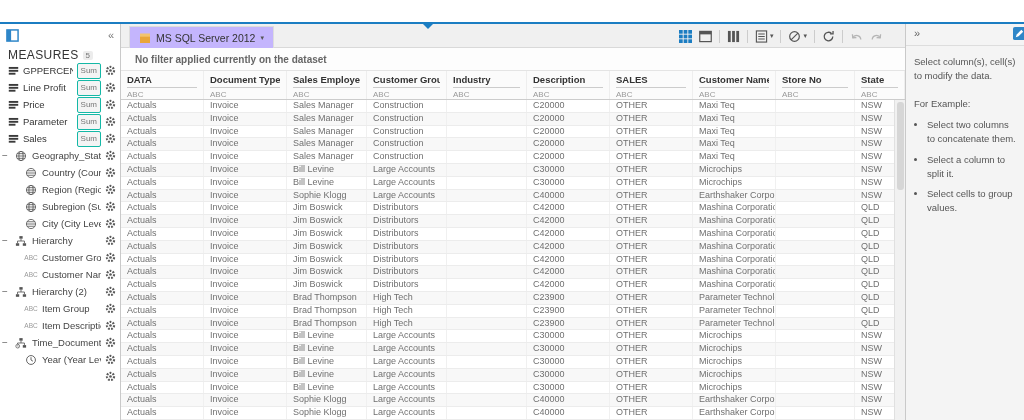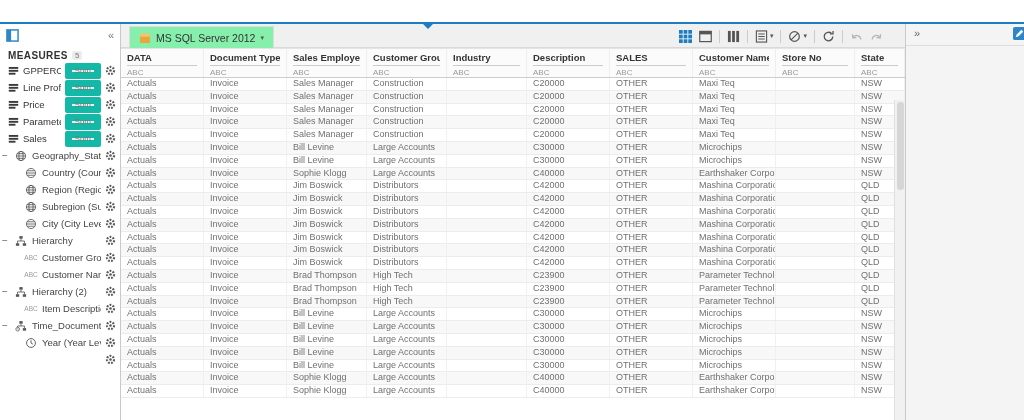--- a/index.html
+++ b/index.html
@@ -22,40 +22,40 @@
   .sidebar { position:absolute; top:24px; left:0; width:121px; height:396px; background:#fff;
     border-right:1px solid #c9c9c9; overflow:hidden; }
   .sb-top { height:22px; display:flex; align-items:center; justify-content:space-between; padding:0 6px; }
   .chev2 { font-size:11px; color:#777; line-height:1; }
   .findwrap { position:relative; margin:2px 5px 4px; }
   .findwrap input { width:100%; height:18px; border:1px solid #c2c2c2; font-size:10px; padding:0 18px 0 5px;
     font-family:"Liberation Sans",sans-serif; color:#333; outline:none; }
   .findwrap input::placeholder { font-style:italic; color:#999; }
   .find-ic { position:absolute; right:3px; top:3px; }
   .sec-head { display:flex; align-items:center; gap:4px; padding:4px 5px 2px 8px; height:16px; }
-  .sec-title { font-size:10px; font-weight:bold; letter-spacing:.4px; color:#333; }
+  .sec-title { font-size:12px; font-weight:normal; letter-spacing:.4px; color:#333; }
   .sec-count { font-size:8px; color:#777; background:#ececec; padding:0 3px; border-radius:2px; }
   .sec-gear { margin-left:auto; color:#555; display:flex; }
   .m-item, .t-item { height:17px; display:flex; align-items:center; gap:4px; padding-right:4px; }
   .m-item { padding-left:8px; }
   .m-ic { display:flex; color:#3a3a3a; }
   .m-label { flex:1; font-size:9.5px; color:#333; white-space:nowrap; overflow:hidden; }
-  .sum-badge { font-size:8px; color:#777; border:7px solid #14b8a6; background:#f4f4f4; padding:0 3px;
+  .sum-badge { font-size:8px; color:#777; border:1px solid #14b8a6; background:#f4f4f4; padding:0 3px;
     border-radius:2px; line-height:10px; height:16px; display:flex; align-items:center; }
   .gear { display:flex; color:#5a5a5a; }
   .t-item .expander { width:10px; font-size:10px; color:#666; text-align:center; flex:none; }
   .t-item .t-indent { width:20px; flex:none; }
   .t-ic { display:flex; color:#555; flex:none; width:14px; justify-content:center; }
   .abc-ic { font-size:6.5px; color:#999; letter-spacing:0; width:14px; text-align:center; flex:none; }
   .t-label { flex:1; font-size:9.5px; color:#444; white-space:nowrap; overflow:hidden; }
 
   
   .center { position:absolute; top:24px; left:121px; width:784px; height:396px; background:#fff; overflow:hidden; }
   .ctoolbar { height:24px; background:#f0f0f0; border-bottom:1px solid #d9d9d9; position:relative; }
-  .dataset-tab { position:absolute; left:8px; top:2px; height:22px; background:#86efac;
+  .dataset-tab { position:absolute; left:8px; top:2px; height:22px; background:#c4b5fd;
     border:1px solid #ddd; border-bottom:none; display:flex; align-items:center; gap:5px; padding:0 9px; }
   .dataset-name { font-size:10.5px; color:#333; }
   .chevdn { font-size:7px; color:#555; }
   .tool-icons { position:absolute; right:22px; top:0; height:24px; display:flex; align-items:center; gap:7px; }
   .tbi { display:flex; color:#555; align-items:center; gap:2px; }
   .tbi.active { color:#1b7dc2; }
   .tbi.disabled { color:#b5b5b5; }
   .tb-div { width:1px; height:13px; background:#ccc; }
 
   .filterbar { height:22px; display:flex; align-items:center; padding-left:14px; background:#fdfdfd; }
@@ -350,20 +350,31 @@
           <span class="gear">
             <svg viewBox="0 0 16 16" width="11" height="11">
               <circle cx="8" cy="8" r="5.2" fill="none" stroke="currentColor" stroke-width="3.1" stroke-dasharray="2.6 1.9"></circle>
               <circle cx="8" cy="8" r="1.9" fill="currentColor"></circle>
             </svg>
           </span>
         </div>
         <div class="t-item">
           <span class="t-indent"></span>
           <span class="abc-ic">ABC</span>
+          <span class="t-label">Item Group</span>
+          <span class="gear">
+            <svg viewBox="0 0 16 16" width="11" height="11">
+              <circle cx="8" cy="8" r="5.2" fill="none" stroke="currentColor" stroke-width="3.1" stroke-dasharray="2.6 1.9"></circle>
+              <circle cx="8" cy="8" r="1.9" fill="currentColor"></circle>
+            </svg>
+          </span>
+        </div>
+        <div class="t-item">
+          <span class="t-indent"></span>
+          <span class="abc-ic">ABC</span>
           <span class="t-label">Item Description</span>
           <span class="gear">
             <svg viewBox="0 0 16 16" width="11" height="11">
               <circle cx="8" cy="8" r="5.2" fill="none" stroke="currentColor" stroke-width="3.1" stroke-dasharray="2.6 1.9"></circle>
               <circle cx="8" cy="8" r="1.9" fill="currentColor"></circle>
             </svg>
           </span>
         </div>
         <div class="t-item">
           <span class="expander">−</span>
@@ -485,20 +496,23 @@
             </svg>
           </span>
           <span class="tbi disabled">
             <svg viewBox="0 0 14 14" width="13" height="13" fill="none" stroke="currentColor" stroke-width="1.4" transform="scale(-1,1)">
               <path d="M3 8.5a4.5 4.5 0 0 1 8.6 1.8"></path>
               <path d="M2.6 4.6l.4 3.9 3.9-.4"></path>
             </svg>
           </span>
         </div>
     </div>
+    <div class="filterbar">
+      <span class="filter-msg">No filter applied currently on the dataset</span>
+    </div>
     <div class="gridhead" id="gridHead">
         <div class="hcell" style="width:83px">
           <span class="hname">DATA</span>
           <span class="htype">ABC</span>
         </div>
         <div class="hcell" style="width:83px">
           <span class="hname">Document Type</span>
           <span class="htype">ABC</span>
         </div>
         <div class="hcell" style="width:80px">
@@ -844,15 +858,24 @@
   <div class="rpanel">
     <div class="rp-head">
       <span class="rp-collapse">»</span>
       <span class="rp-edit" id="editIc">
           <svg viewBox="0 0 14 14" width="13" height="13">
             <rect width="14" height="14" rx="2" fill="#2e86c8"></rect>
             <path d="M3 11l1-3 5-5 2 2-5 5-3 1z" fill="#fff"></path>
           </svg>
         </span>
     </div>
+    <div class="rp-body">
+      <div class="rp-hint">Select column(s), cell(s) to modify the data.</div>
+      <div class="rp-extitle">For Example:</div>
+      <ul id="exampleList">
+          <li>Select two columns to concatenate them.</li>
+          <li>Select a column to split it.</li>
+          <li>Select cells to group values.</li>
+        </ul>
+    </div>
   </div>
 
 </div>
 
 </body></html>

